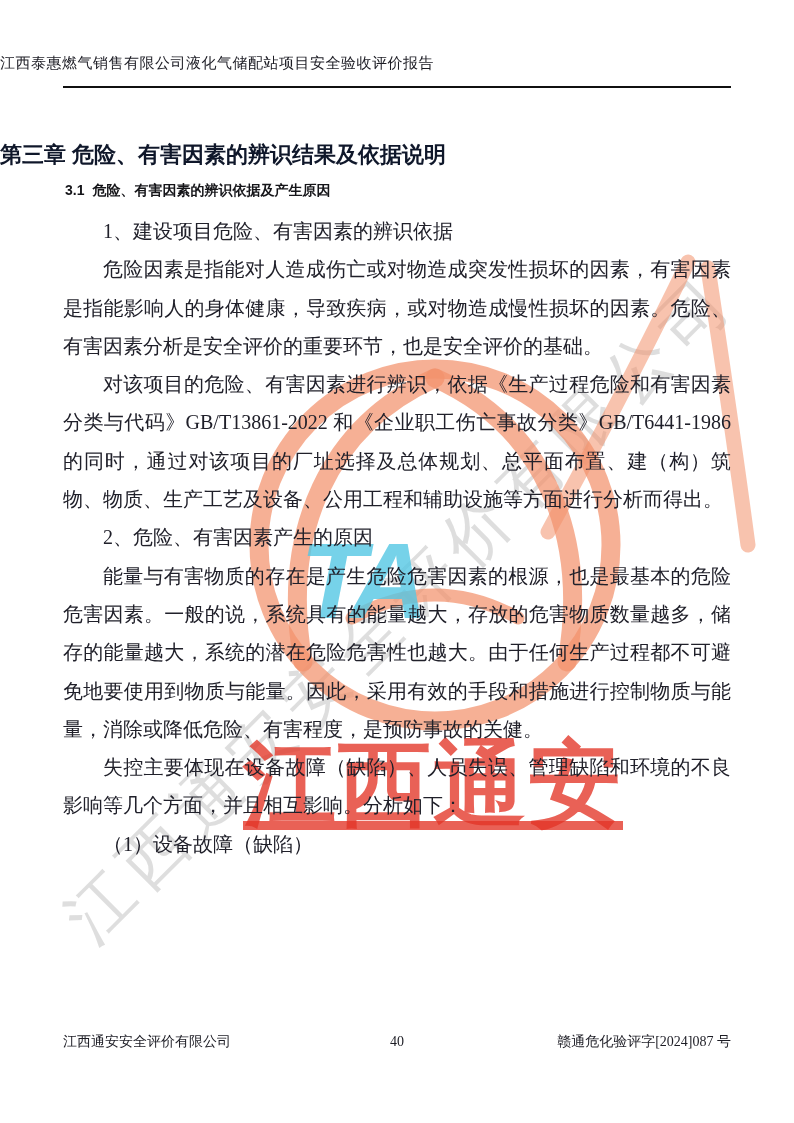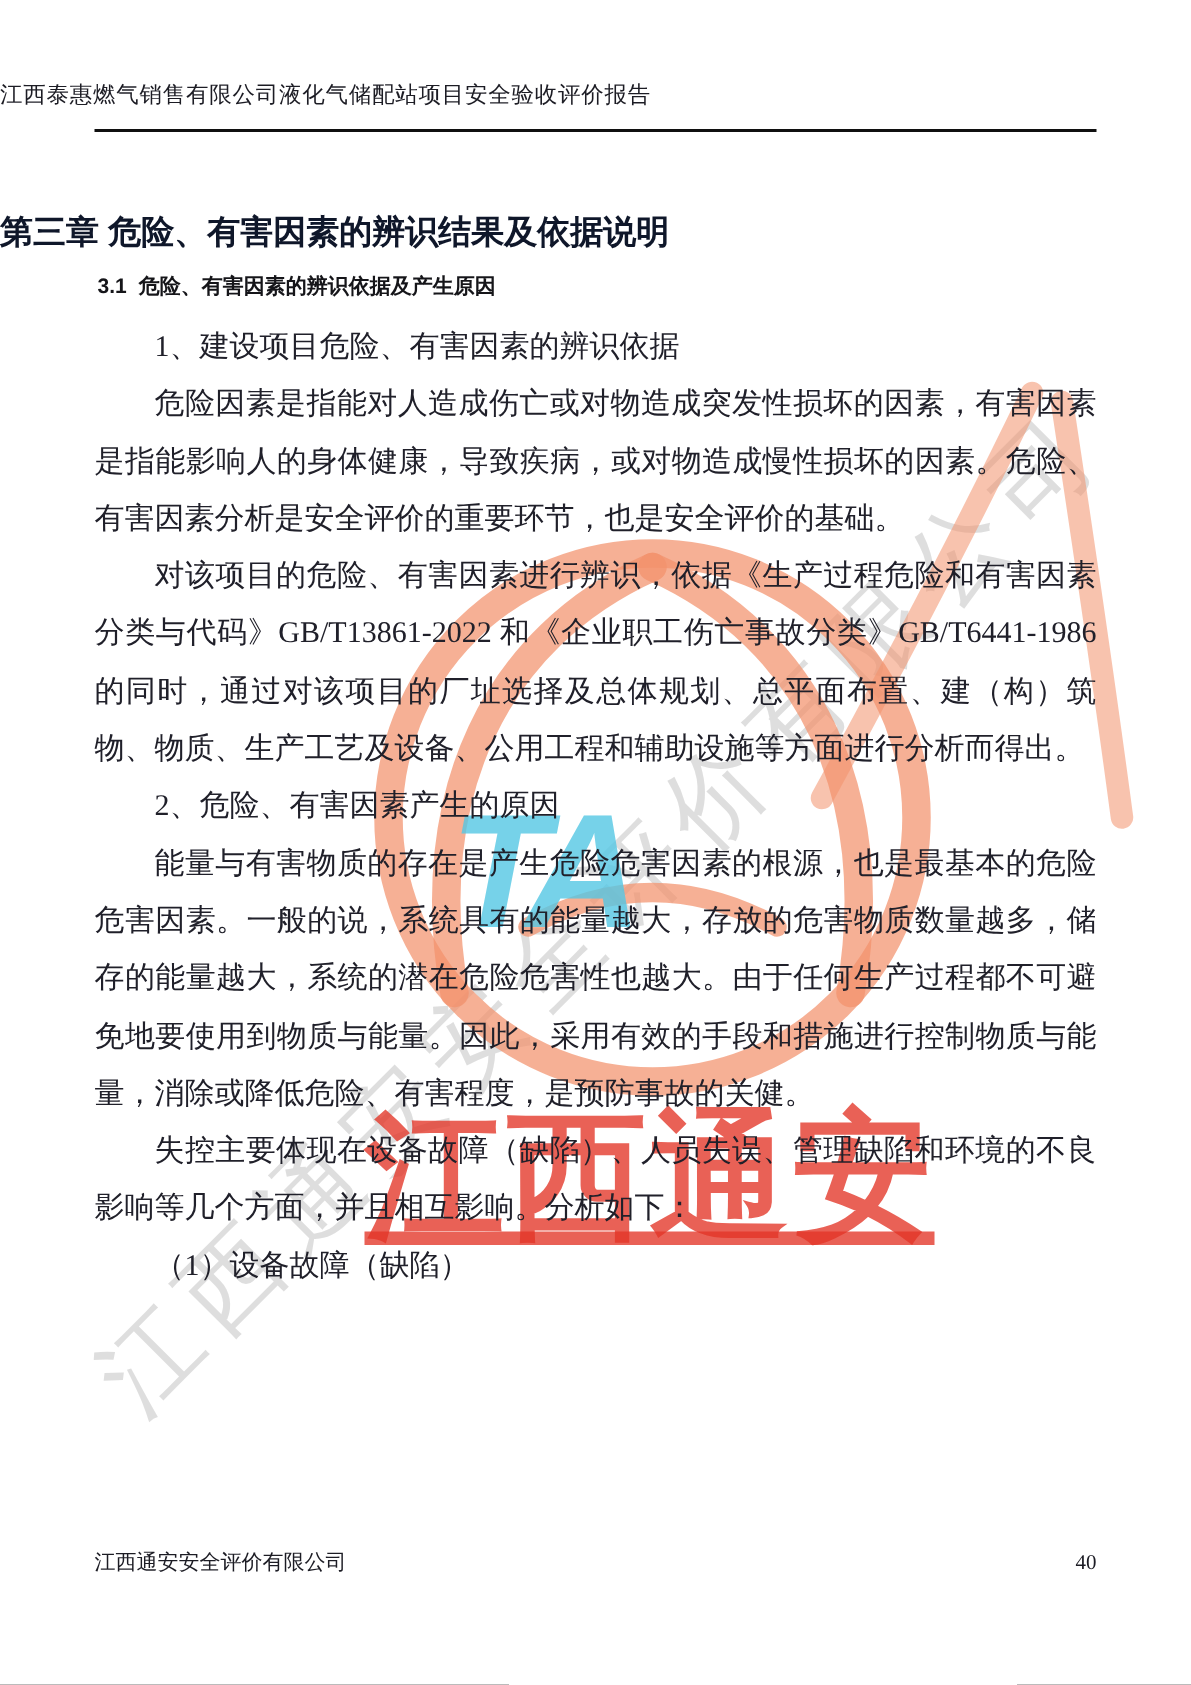--- a/index.html
+++ b/index.html
@@ -112,16 +112,17 @@
       <p>对该项目的危险、有害因素进行辨识，依据《生产过程危险和有害因素分类与代码》GB/T13861-2022 和《企业职工伤亡事故分类》GB/T6441-1986 的同时，通过对该项目的厂址选择及总体规划、总平面布置、建（构）筑物、物质、生产工艺及设备、公用工程和辅助设施等方面进行分析而得出。</p>
       <p>2、危险、有害因素产生的原因</p>
       <p>能量与有害物质的存在是产生危险危害因素的根源，也是最基本的危险危害因素。一般的说，系统具有的能量越大，存放的危害物质数量越多，储存的能量越大，系统的潜在危险危害性也越大。由于任何生产过程都不可避免地要使用到物质与能量。因此，采用有效的手段和措施进行控制物质与能量，消除或降低危险、有害程度，是预防事故的关健。</p>
       <p>失控主要体现在设备故障（缺陷）、人员失误、管理缺陷和环境的不良影响等几个方面，并且相互影响。分析如下：</p>
       <p>（1）设备故障（缺陷）</p>
     </div>
 
     <div class="pfooter">
       <span class="f-left">江西通安安全评价有限公司</span>
       <span class="f-mid">40</span>
+      <span class="f-right">赣通危化验评字[2024]087 号</span>
     </div>
 
   </div>
 </div>
 
 </body></html>

